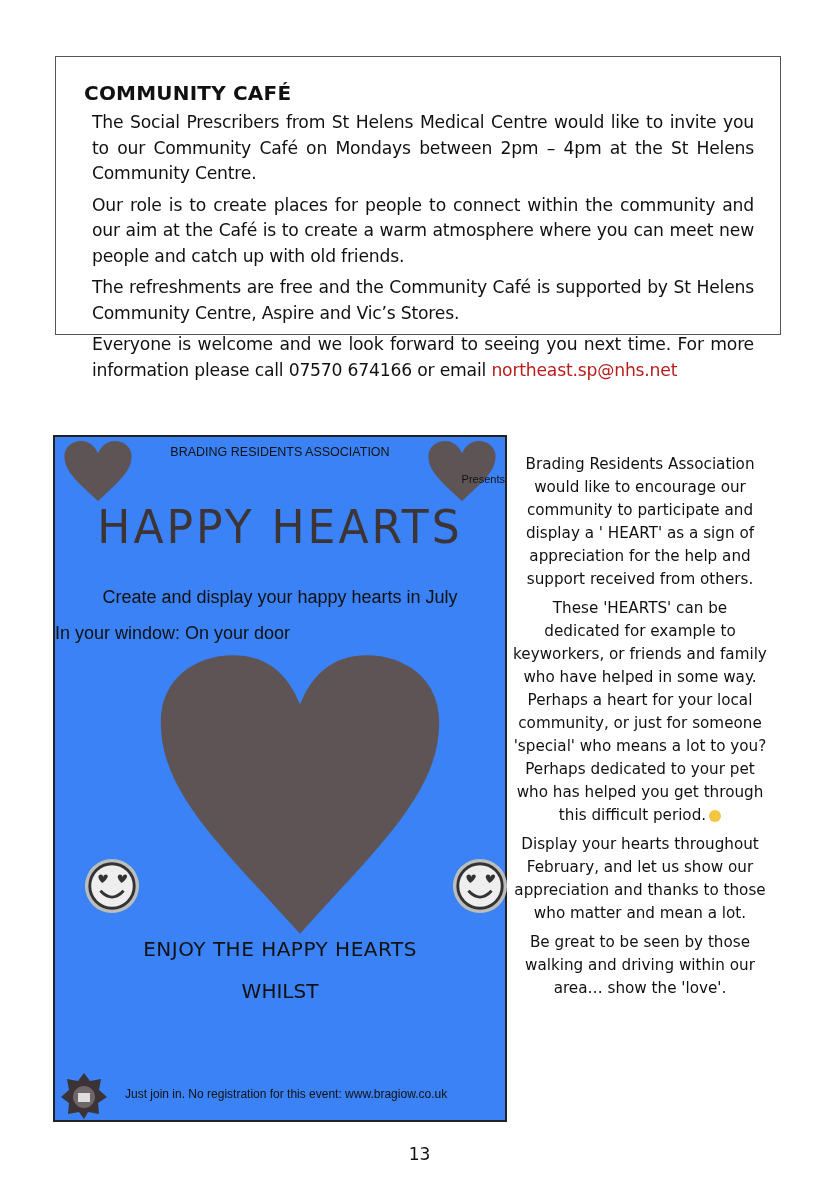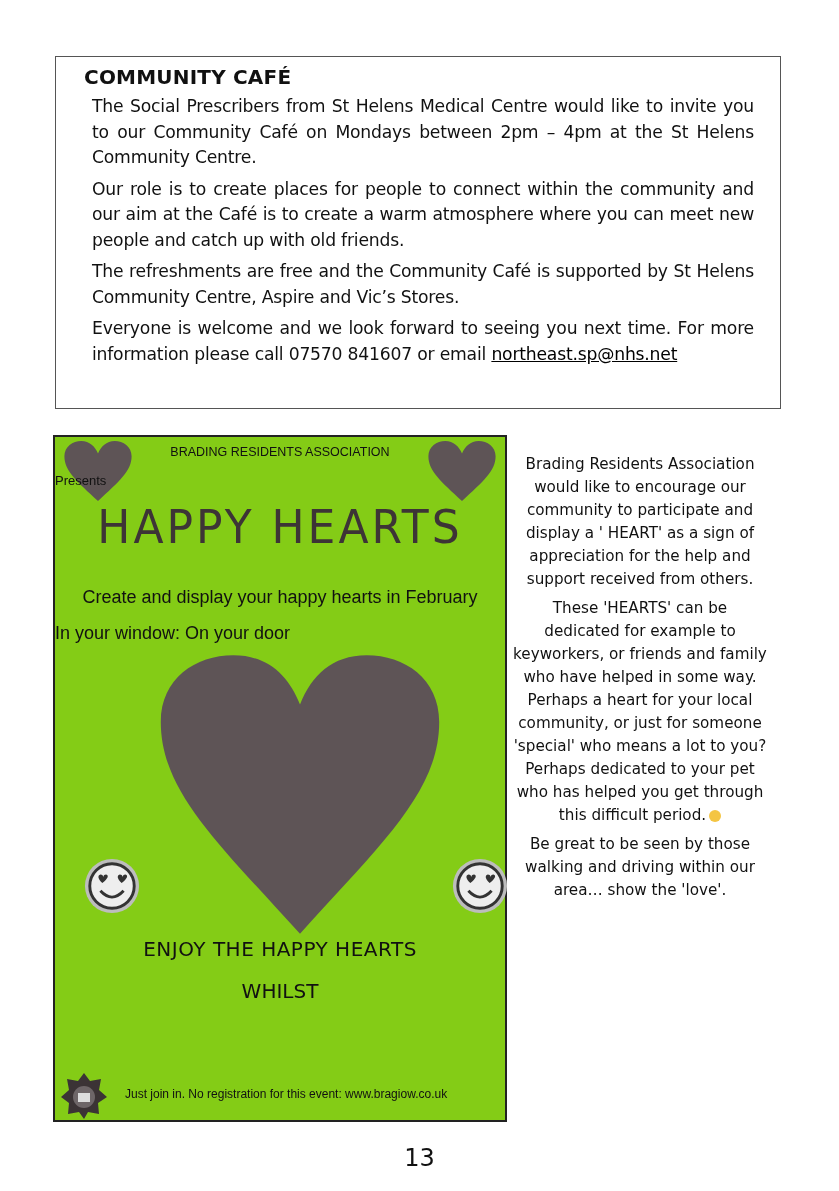--- a/index.html
+++ b/index.html
@@ -1,81 +1,81 @@
 <!DOCTYPE html>
 <html><head>
 <meta charset="utf-8">
 <style>
   html, body { margin: 0; padding: 0; background: #ffffff; }
   body { width: 839px; height: 1191px; position: relative; overflow: hidden;
          font-family: "DejaVu Sans", sans-serif; color: #111; }
 
-  .cafe-box { position: absolute; left: 55px; top: 56px; width: 726px; height: 353px;
-              border: 1px solid #555; box-sizing: border-box; padding: 8px 26px 0 28px; }
+  .cafe-box { position: absolute; left: 55px; top: 56px; width: 726px; height: 279px;
+              border: 1px solid #555; box-sizing: border-box; padding: 24px 26px 0 28px; }
   .cafe-title { font-family: "DejaVu Sans", sans-serif; font-weight: bold; font-size: 20px;
                 margin: 0 0 5px 0; letter-spacing: 0.2px; }
   .cafe-p { font-size: 17.2px; line-height: 25.5px; margin: 0 0 6px 8px; text-align: justify;
             letter-spacing: -0.2px; }
-  .cafe-p a { color: #000000; text-decoration: underline; }
+  .cafe-p a { color: #b91c1c; }
 
   .poster { position: absolute; left: 53px; top: 435px; width: 454px; height: 687px;
-            border: 2px solid #222; box-sizing: border-box; background: #84cc16; }
+            border: 2px solid #222; box-sizing: border-box; background: #3b82f6; }
   .poster .abs { position: absolute; }
   .p-org { left: 0; right: 0; top: 8px; text-align: center; font-family: "Liberation Sans", sans-serif;
            font-size: 12.5px; }
-  .p-presents { left: 0; right: 0; top: 36px; text-align: left; font-family: "Liberation Sans", sans-serif;
-                font-size: 13px; }
+  .p-presents { left: 0; right: 0; top: 36px; text-align: right; font-family: "Liberation Sans", sans-serif;
+                font-size: 11px; }
   .p-title { left: 0; right: 0; top: 64px; text-align: center; font-family: "DejaVu Sans", sans-serif;
              font-size: 44px; color: #3d3436; letter-spacing: 3px; font-weight: normal; transform: scaleY(1.05); }
   .p-sub1 { left: 0; right: 0; top: 150px; text-align: center; font-family: "Liberation Sans", sans-serif;
             font-size: 18px; }
   .p-sub2 { left: 0; right: 0; top: 186px; text-align: left; font-family: "Liberation Sans", sans-serif;
             font-size: 18px; }
   .p-enjoy { left: 0; right: 0; top: 500px; text-align: center; font-family: "DejaVu Sans", sans-serif;
              font-size: 20px; letter-spacing: 0.5px; }
   .p-whilst { left: 0; right: 0; top: 542px; text-align: center; font-family: "DejaVu Sans", sans-serif;
               font-size: 20px; }
   .p-daily { left: 0; right: 0; top: 588px; text-align: center; font-family: "DejaVu Sans", sans-serif;
              font-size: 20px; letter-spacing: 0.5px; }
   .p-foot { left: 70px; top: 650px; font-family: "Liberation Sans", sans-serif; font-size: 12px; }
 
   .side { position: absolute; left: 513px; top: 453px; width: 262px; text-align: center;
           font-size: 15.2px; line-height: 23px; }
   .side p { margin: 0 8px 6px 0; }
   .side .emoji { display: inline-block; width: 12px; height: 12px; border-radius: 50%;
                  background: #f4c542; vertical-align: middle; margin-left: 3px; }
 
-  .page-num { position: absolute; left: 0; right: 0; top: 1144px; text-align: center; font-size: 24px; }
+  .page-num { position: absolute; left: 0; right: 0; top: 1144px; text-align: center; font-size: 17px; }
 </style>
 </head>
 <body>
 
 <section class="cafe-box">
   <h2 class="cafe-title">COMMUNITY CAFÉ</h2>
   <p class="cafe-p">The Social Prescribers from St Helens Medical Centre would like to invite you to our Community Café on Mondays between 2pm – 4pm at the St Helens Community Centre.</p>
   <p class="cafe-p">Our role is to create places for people to connect within the community and our aim at the Café is to create a warm atmosphere where you can meet new people and catch up with old friends.</p>
   <p class="cafe-p">The refreshments are free and the Community Café is supported by St Helens Community Centre, Aspire and Vic’s Stores.</p>
   <p class="cafe-p">
-    <span>Everyone is welcome and we look forward to seeing you next time. For more information please call 07570 841607 or email</span>
+    <span>Everyone is welcome and we look forward to seeing you next time. For more information please call 07570 674166 or email</span>
     <a>northeast.sp@nhs.net</a>
   </p>
 </section>
 
 <section class="poster">
   <svg class="abs" style="left:8px;top:2px" width="70" height="64" viewBox="0 0 100 90">
     <path d="M50 88 C20 60 2 45 2 24 C2 10 14 2 26 2 C38 2 46 10 50 20 C54 10 62 2 74 2 C86 2 98 10 98 24 C98 45 80 60 50 88Z" fill="#5e5456"></path>
   </svg>
   <svg class="abs" style="left:372px;top:2px" width="70" height="64" viewBox="0 0 100 90">
     <path d="M50 88 C20 60 2 45 2 24 C2 10 14 2 26 2 C38 2 46 10 50 20 C54 10 62 2 74 2 C86 2 98 10 98 24 C98 45 80 60 50 88Z" fill="#5e5456"></path>
   </svg>
 
   <div class="abs p-org">BRADING RESIDENTS ASSOCIATION</div>
   <div class="abs p-presents">Presents</div>
   <div class="abs p-title">HAPPY HEARTS</div>
-  <div class="abs p-sub1">Create and display your happy hearts in February</div>
+  <div class="abs p-sub1">Create and display your happy hearts in July</div>
   <div class="abs p-sub2">In your window: On your door</div>
 
   <svg class="abs" style="left:100px;top:215px" width="290" height="285" viewBox="0 0 100 98">
     <path d="M50 97 C22 66 2 48 2 24 C2 9 14 1 27 1 C39 1 46 8 50 18 C54 8 61 1 73 1 C86 1 98 9 98 24 C98 48 78 66 50 97Z" fill="#5e5456"></path>
   </svg>
 
   <svg class="abs" style="left:28px;top:420px" width="58" height="58" viewBox="0 0 60 60">
     <circle cx="30" cy="30" r="28" fill="#bdbdbd"></circle>
     <circle cx="30" cy="30" r="23" fill="#eeeeee" stroke="#333" stroke-width="3"></circle>
     <path d="M20 27 C15 22 15 19 18 18 C20 18 21 19 21 21 C21 19 22 18 24 18 C27 19 26 22 20 27Z" fill="#333"></path>
@@ -97,16 +97,17 @@
     <polygon points="25,2 31,10 42,8 40,19 48,26 39,32 40,43 29,41 25,48 20,41 9,43 10,32 2,26 10,19 8,8 19,10" fill="#3b3335"></polygon>
     <circle cx="25" cy="26" r="11" fill="#6e6668"></circle>
     <rect x="19" y="22" width="12" height="9" fill="#ddd"></rect>
   </svg>
   <div class="abs p-foot">Just join in. No registration for this event: www.bragiow.co.uk</div>
 </section>
 
 <section class="side">
   <p>Brading Residents Association would like to encourage our community to participate and display a ' HEART' as a sign of appreciation for the help and support received from others.</p>
   <p><span>These 'HEARTS' can be dedicated for example to keyworkers, or friends and family who have helped in some way. Perhaps a heart for your local community, or just for someone 'special' who means a lot to you? Perhaps dedicated to your pet who has helped you get through this difficult period.</span><span class="emoji"></span></p>
+  <p>Display your hearts throughout February, and let us show our appreciation and thanks to those who matter and mean a lot.</p>
   <p>Be great to be seen by those walking and driving within our area… show the 'love'.</p>
 </section>
 
 <div class="page-num">13</div>
 
 </body></html>

